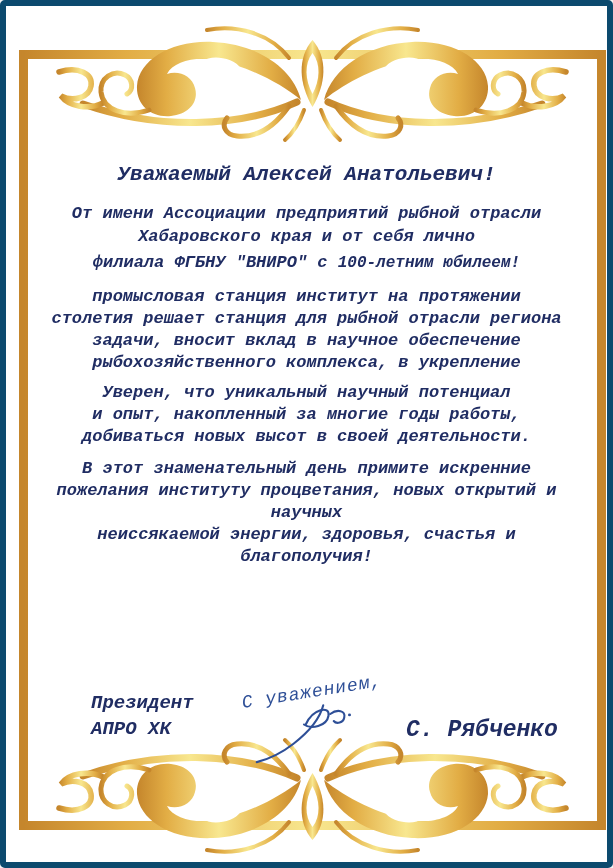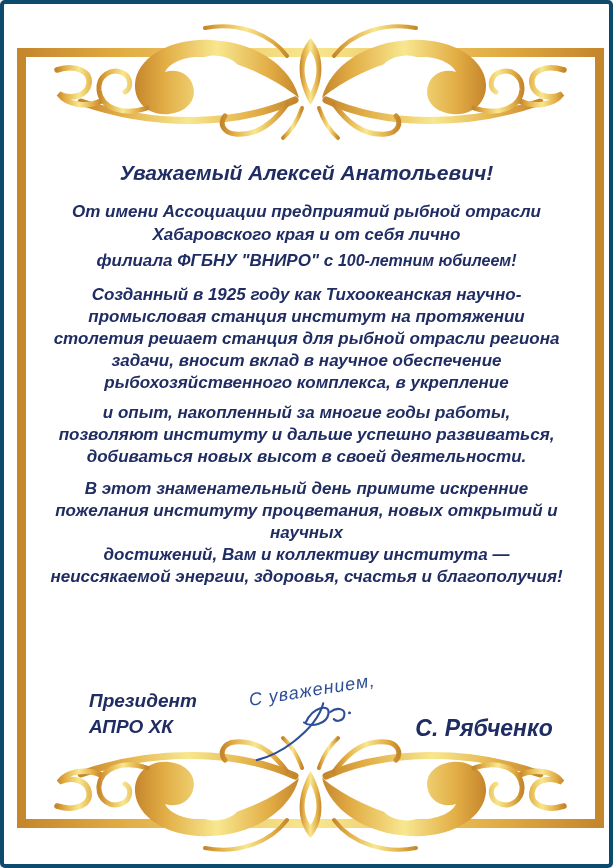--- a/index.html
+++ b/index.html
@@ -1,24 +1,24 @@
 <!DOCTYPE html>
 <html style="--text: #202d63; --ink: #2e4f97; --gold_dark: #c5862c; --gold_mid: #e2ad45; --gold_light: #f8e78f; --page_border: #c9cacd;"><head>
 <meta charset="utf-8">
 <style>
   html,body{margin:0;padding:0;background:#f2f2f3;}
   .page{
     position:relative;
     width:613px;height:868px;
     background:#fff;
-    border:4px solid #0c4a6e;
+    border:6px solid #0c4a6e;
     border-radius:5px;
     box-sizing:border-box;
     overflow:hidden;
-    font-family:Liberation Sans, sans-serif;
+    font-family:Liberation Mono, monospace;
   }
   .frame-svg{position:absolute;left:0;top:0;width:613px;height:868px;pointer-events:none;}
   .content{
     position:absolute;left:45px;right:45px;top:156px;
     text-align:center;
     color:var(--text,#202d63);
     font-style:italic;font-weight:bold;
   }
   .salutation{
     margin:0 0 14px 0;
@@ -102,37 +102,35 @@
   <main class="content">
     <h1 class="salutation">Уважаемый Алексей Анатольевич!</h1>
 
     <p class="para p1">
       <span class="ln">От имени Ассоциации предприятий рыбной отрасли</span>
       <span class="ln">Хабаровского края и от себя лично</span>
       <span class="ln bigline"><span>филиала ФГБНУ "ВНИРО" с </span><span class="big">100-летним юбилеем!</span></span>
     </p>
 
     <p class="para p2">
-      <span class="ln">Созданный в 1925 году как Тихоокеанская научно-</span>
       <span class="ln">промысловая станция институт на протяжении</span>
       <span class="ln">столетия решает станция для рыбной отрасли региона</span>
       <span class="ln">задачи, вносит вклад в научное обеспечение</span>
       <span class="ln">рыбохозяйственного комплекса, в укрепление</span>
     </p>
 
     <p class="para p3">
+      <span class="ln">Уверен, что уникальный научный потенциал</span>
       <span class="ln">и опыт, накопленный за многие годы работы,</span>
-      <span class="ln">позволяют институту и дальше успешно развиваться,</span>
       <span class="ln">добиваться новых высот в своей деятельности.</span>
     </p>
 
     <p class="para p4">
       <span class="ln">В этот знаменательный день примите искренние</span>
       <span class="ln">пожелания институту процветания, новых открытий и научных</span>
-      <span class="ln">достижений, Вам и коллективу института —</span>
       <span class="ln">неиссякаемой энергии,  здоровья, счастья и благополучия!</span>
     </p>
   </main>
 
   <div class="sig-row">
     <div class="sig-left">
       <div>Президент</div>
       <div>АПРО ХК</div>
     </div>
     <div class="sig-center">

